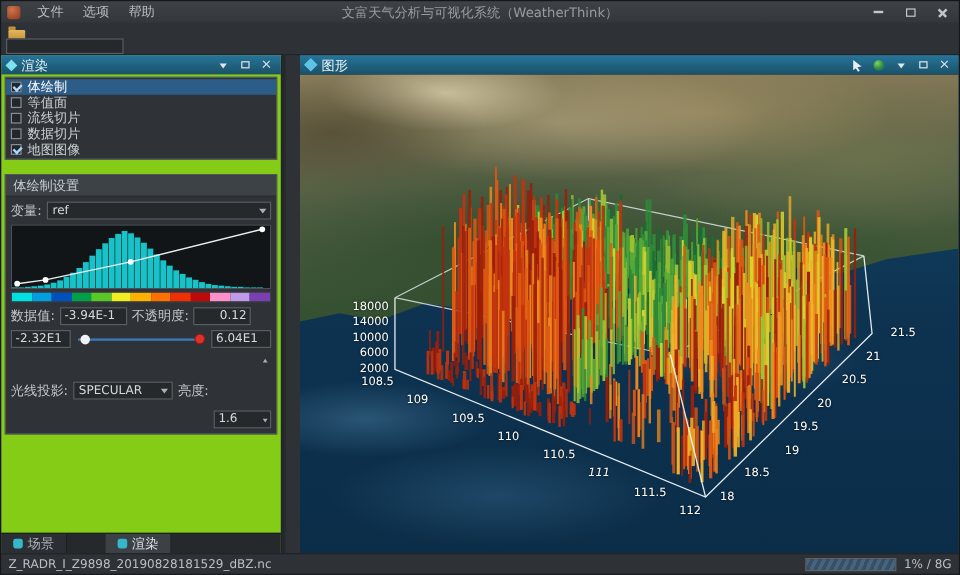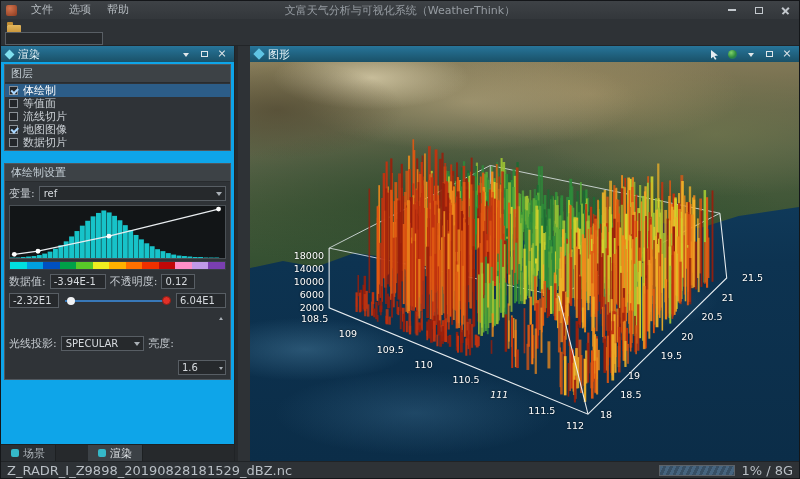--- a/index.html
+++ b/index.html
@@ -27,21 +27,21 @@
   .toolbar{position:absolute;top:18px;left:0;right:0;height:27px;background:#2e3236;border-bottom:1px solid #222528;}
   .folder-btn{position:absolute;left:6px;top:1px;width:20px;height:14px;display:flex;align-items:flex-end;}
   .folder-icon{position:relative;width:14px;height:9px;background:linear-gradient(#e3b75e,#c38f35);border-radius:1px;}
   .folder-icon::before{content:"";position:absolute;top:-3px;left:0;width:6px;height:3px;background:#c38f35;border-radius:1px 1px 0 0;}
   .toolbar-combo{position:absolute;left:4px;top:13px;width:98px;height:13px;background:#26292c;
     border:1px solid #585e64;color:#d6dade;font-size:10px;padding:0 12px 0 4px;}
   .combo-arrow{position:absolute;right:3px;top:4px;width:0;height:0;border:3px solid transparent;border-top:4px solid #aab0b6;}
 
   
   .main{position:absolute;top:45px;bottom:17px;left:0;right:0;display:flex;}
-  .left-panel{width:234px;flex:none;background:#0ea5e9;display:flex;flex-direction:column;border-right:1px solid #202326;}
+  .left-panel{width:234px;flex:none;background:#84cc16;display:flex;flex-direction:column;border-right:1px solid #202326;}
   .splitter{width:3px;flex:none;background:#26292c;}
   .right-panel{flex:1;display:flex;flex-direction:column;min-width:0;padding-left:12px;}
 
   .dock-header{height:16px;flex:none;background:linear-gradient(#27759a,#1a5168);display:flex;align-items:center;
     padding:0 5px;color:#eaf6fa;font-size:11px;gap:5px;}
   .diamond{width:7px;height:7px;background:#7fe0ee;transform:rotate(45deg);flex:none;}
   .dock-btns{margin-left:auto;display:flex;gap:4px;align-items:center;}
   .dock-btn{width:14px;height:12px;display:flex;align-items:center;justify-content:center;}
   .glyph-tri{width:0;height:0;border:3px solid transparent;border-top:4px solid #e0e7ea;margin-top:4px;}
   .glyph-float{width:7px;height:6px;border:1px solid #e0e7ea;}
@@ -108,21 +108,21 @@
       54% 182px,61% 169px,68% 174px,75% 161px,82% 166px,89% 154px,100% 145px,100% 100%,0 100%);}
   .scene{position:absolute;inset:0;width:100%;height:100%;}
   .tick-layer{position:absolute;inset:0;pointer-events:none;}
   .tick-label{position:absolute;font-size:9.5px;color:#ffffff;text-shadow:0 0 2px rgba(0,0,0,.9);white-space:nowrap;}
   .vh-btn{width:15px;height:13px;display:flex;align-items:center;justify-content:center;}
   .globe{width:9px;height:9px;border-radius:50%;background:radial-gradient(circle at 35% 30%,#7fd26a,#2d8a3e 55%,#1c5d8a);}
   .axes-icon{width:8px;height:8px;background:#5fc4e4;transform:rotate(45deg);flex:none;}
 
   
   .statusbar{position:absolute;left:0;right:0;bottom:0;height:17px;background:#2e3236;border-top:1px solid #202326;
-    display:flex;align-items:center;font-size:13px;color:#b9bfc5;padding:0 6px;gap:6px;}
+    display:flex;align-items:center;font-size:10px;color:#b9bfc5;padding:0 6px;gap:6px;}
   .sb-file{flex:1;white-space:nowrap;overflow:hidden;}
   .progress{width:76px;height:11px;border:1px solid #5c6268;flex:none;
     background:repeating-linear-gradient(115deg,#46647e 0 3px,#374f64 3px 6px);}
   .sb-mem{flex:none;}
 </style>
 </head>
 <body>
 
 <div class="window">
 
@@ -170,41 +170,40 @@
             </span>
           <span class="dock-btn">
               <span class="glyph-xs"></span>
             </span>
         </div>
       </div>
 
       <div class="left-content">
 
         <div class="group">
-          <div class="group-title">图层</div>
           <div class="layer-list" id="layer-list">
               <div class="layer-row selected">
                 <span class="checkbox checked"></span>
                 <span>体绘制</span>
               </div>
               <div class="layer-row">
                 <span class="checkbox"></span>
                 <span>等值面</span>
               </div>
               <div class="layer-row">
                 <span class="checkbox"></span>
                 <span>流线切片</span>
               </div>
               <div class="layer-row">
+                <span class="checkbox"></span>
+                <span>数据切片</span>
+              </div>
+              <div class="layer-row">
                 <span class="checkbox checked"></span>
                 <span>地图图像</span>
-              </div>
-              <div class="layer-row">
-                <span class="checkbox"></span>
-                <span>数据切片</span>
               </div>
             </div>
         </div>
 
         <div class="group vs-group">
           <div class="group-title">体绘制设置</div>
 
           <div class="vs-row">
             <span class="vs-label">变量:</span>
             <div class="combo grow">
@@ -275,21 +274,21 @@
               <span style="background: rgb(192, 8, 8);"></span>
               <span style="background: rgb(255, 143, 200);"></span>
               <span style="background: rgb(192, 154, 232);"></span>
               <span style="background: rgb(122, 63, 176);"></span>
             </div>
 
           <div class="vs-row">
             <span class="vs-label">数据值:</span>
             <input class="field" style="width: 56px;" value="-3.94E-1">
             <span class="vs-label">不透明度:</span>
-            <input class="field" style="width: 34px;" value="0.12">
+            <input class="field" style="width: 48px; text-align: right;" value="0.12">
           </div>
 
           <div class="vs-row">
             <input class="field" style="width: 50px;" value="-2.32E1">
             <div class="slider">
               <div class="slider-track"></div>
               <div class="handle-min"></div>
               <div class="handle-max"></div>
             </div>
             <input class="field" style="width: 50px;" value="6.04E1">
@@ -1656,21 +1655,21 @@
             <span class="tick-label" style="left: 164.571px; top: 296.857px;">110</span>
             <span class="tick-label" style="left: 202.429px; top: 312.143px;">110.5</span>
             <span class="tick-label" style="left: 240.286px; top: 327.429px; font-style: italic;">111</span>
             <span class="tick-label" style="left: 278.143px; top: 342.714px;">111.5</span>
             <span class="tick-label" style="left: 316px; top: 358px;">112</span>
             <span class="tick-label" style="left: 492px; top: 210px;">21.5</span>
             <span class="tick-label" style="left: 471.714px; top: 229.571px;">21</span>
             <span class="tick-label" style="left: 451.429px; top: 249.143px; text-align: center;">20.5</span>
             <span class="tick-label" style="left: 431.143px; top: 268.714px;">20</span>
             <span class="tick-label" style="left: 410.857px; top: 288.286px;">19.5</span>
-            <span class="tick-label" style="left: 378px; top: 307.857px;">19</span>
+            <span class="tick-label" style="left: 404px; top: 307.857px;">19</span>
             <span class="tick-label" style="left: 370.286px; top: 327.429px;">18.5</span>
             <span class="tick-label" style="left: 350px; top: 347px;">18</span>
           </div>
       </div>
     </div>
   </div>
 
   <div class="statusbar">
     <span class="sb-file">Z_RADR_I_Z9898_20190828181529_dBZ.nc</span>
     <span class="progress"></span>

